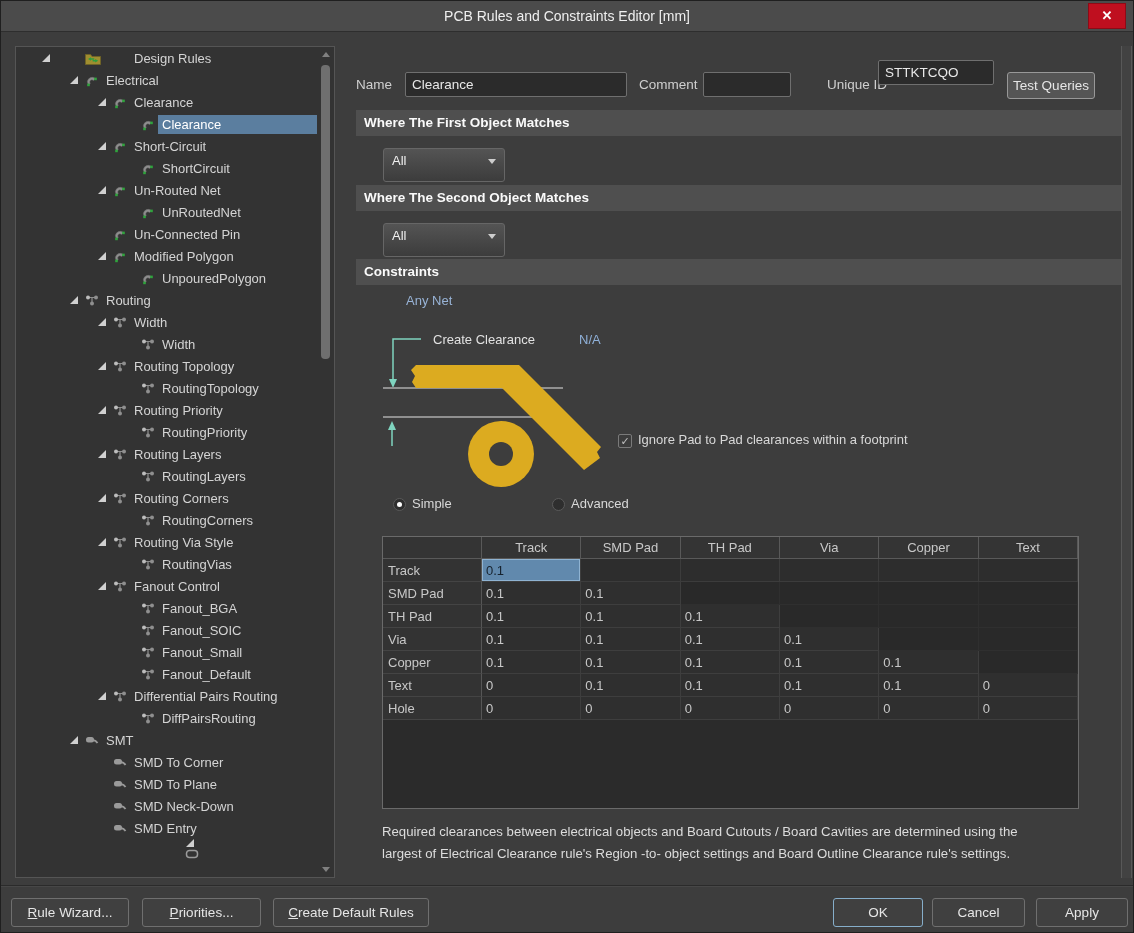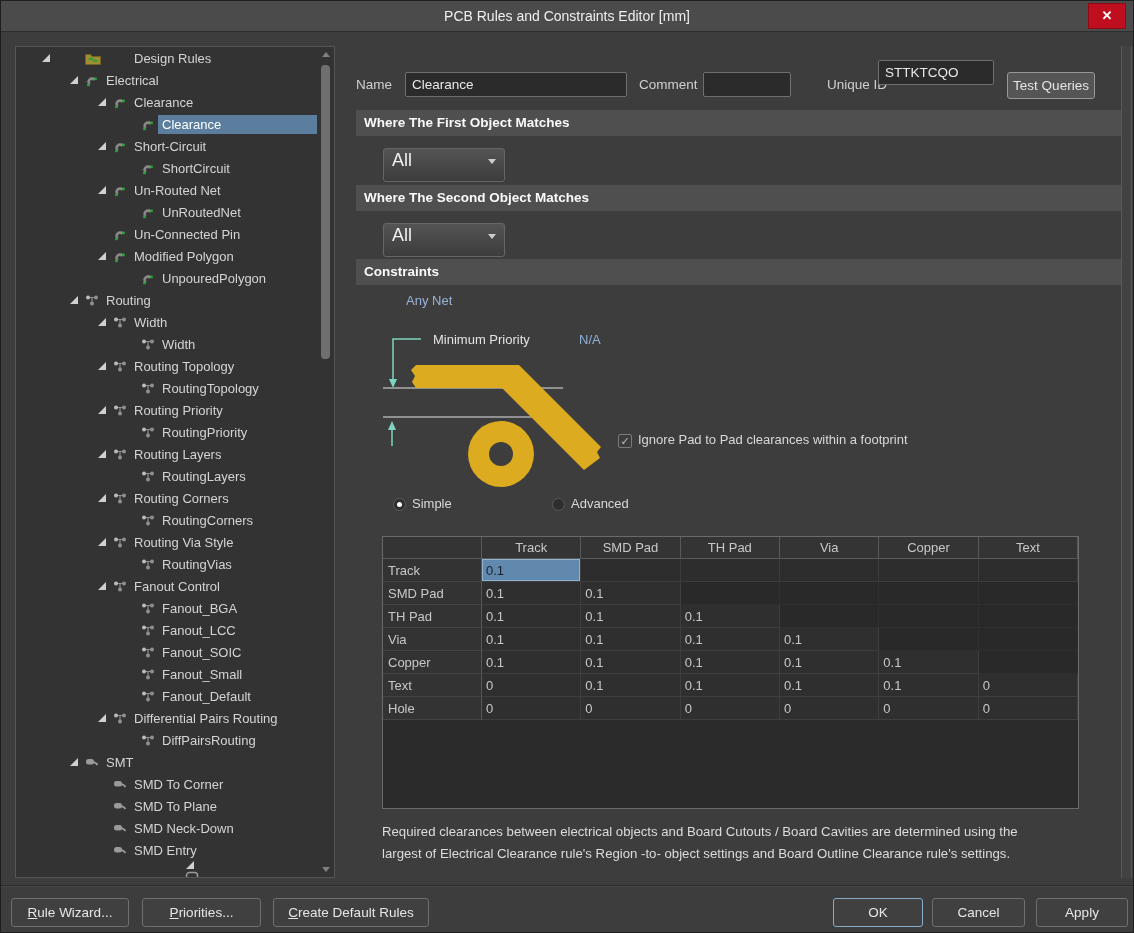--- a/index.html
+++ b/index.html
@@ -27,21 +27,21 @@
   
   .right-panel{position:absolute;left:354px;top:45px;width:766px;height:832px;}
   .right-scroll{position:absolute;left:1120px;top:45px;width:11px;height:832px;background:#424242;border-left:1px solid #585858;border-right:1px solid #585858;}
   .fld-label{position:absolute;height:25px;line-height:25px;color:#cfcfcf;font-size:13.5px;}
   .txt-input{position:absolute;height:25px;background:#2b2b2b;border:1px solid #6f6f6f;border-radius:2px;color:#e8e8e8;font-size:13.5px;padding:0 6px;outline:none;}
   .btn{background:#404040;border:1px solid #6f6f6f;border-radius:3px;color:#e6e6e6;font-size:13.5px;cursor:pointer;padding:0;}
   .btn .mn{display:block;}
   .btn .mn::first-letter{text-decoration:underline;}
   .test-queries{position:absolute;left:652px;top:26px;width:88px;height:27px;background:#555555;border:1px solid #989898;}
   .section-hdr{position:absolute;left:1px;width:765px;height:26px;background:#4f4f4f;color:#fafafa;font-weight:bold;font-size:13.5px;line-height:26px;padding-left:8px;}
-  .dropdown{position:absolute;width:122px;height:34px;background:linear-gradient(#545454,#3c3c3c);border:1px solid #666;border-radius:3px;color:#f0f0f0;font-size:18px;line-height:23px;padding:0 8px;cursor:pointer;}
+  .dropdown{position:absolute;width:122px;height:34px;background:linear-gradient(#545454,#3c3c3c);border:1px solid #666;border-radius:3px;color:#f0f0f0;font-size:13px;line-height:23px;padding:0 8px;cursor:pointer;}
   .dd-caret{position:absolute;right:8px;top:10px;width:0;height:0;border-left:4px solid transparent;border-right:4px solid transparent;border-top:5px solid #cdcdcd;}
   .any-net{position:absolute;left:51px;top:247px;color:#98b3d6;}
   .minclr-label{position:absolute;left:78px;top:286px;color:#e2e2e2;}
   .minclr-value{position:absolute;left:224px;top:286px;color:#8fb0d8;cursor:pointer;}
   .diagram{position:absolute;left:24px;top:285px;}
   .chk{position:absolute;left:263px;top:388px;width:14px;height:14px;background:#3c3c3c;border:1px solid #7a7a7a;border-radius:2px;color:#c0c0c0;font-size:11px;line-height:12px;text-align:center;cursor:pointer;}
   .chk-label{position:absolute;left:283px;top:386px;color:#d8d8d8;}
   .radio{position:absolute;width:13px;height:13px;border-radius:50%;background:#2e2e2e;border:1px solid #5a5a5a;cursor:pointer;}
   .radio.sel::after{content:'';position:absolute;left:3px;top:3px;width:5px;height:5px;border-radius:50%;background:#fff;}
   .radio-label{position:absolute;color:#d8d8d8;}
@@ -396,32 +396,20 @@
           <span class="arrow-slot"></span>
           <span class="tree-icon">
             <svg width="14" height="14" viewBox="0 0 14 14">
               <path d="M3,4.5 H11 M7,4.5 V10" stroke="#8f8f8f" stroke-width="1.2" fill="none"></path>
               <circle cx="3" cy="4.5" r="2" fill="#bdbdbd"></circle>
               <circle cx="11" cy="4.5" r="2" fill="#8f8f8f"></circle>
               <circle cx="7" cy="10.5" r="2" fill="#8f8f8f"></circle>
             </svg>
           </span>
           <span class="tree-label">Fanout_BGA</span>
-        </div>
-        <div class="tree-row" style="padding-left: 110px;">
-          <span class="arrow-slot"></span>
-          <span class="tree-icon">
-            <svg width="14" height="14" viewBox="0 0 14 14">
-              <path d="M3,4.5 H11 M7,4.5 V10" stroke="#8f8f8f" stroke-width="1.2" fill="none"></path>
-              <circle cx="3" cy="4.5" r="2" fill="#bdbdbd"></circle>
-              <circle cx="11" cy="4.5" r="2" fill="#8f8f8f"></circle>
-              <circle cx="7" cy="10.5" r="2" fill="#8f8f8f"></circle>
-            </svg>
-          </span>
-          <span class="tree-label">Fanout_LCC</span>
         </div>
         <div class="tree-row" style="padding-left: 110px;">
           <span class="arrow-slot"></span>
           <span class="tree-icon">
             <svg width="14" height="14" viewBox="0 0 14 14">
               <path d="M3,4.5 H11 M7,4.5 V10" stroke="#8f8f8f" stroke-width="1.2" fill="none"></path>
               <circle cx="3" cy="4.5" r="2" fill="#bdbdbd"></circle>
               <circle cx="11" cy="4.5" r="2" fill="#8f8f8f"></circle>
               <circle cx="7" cy="10.5" r="2" fill="#8f8f8f"></circle>
             </svg>
@@ -582,21 +570,21 @@
       <polygon points="10,48 18,48 14,57" fill="#7fd4bf"></polygon>
       <line x1="4" y1="57" x2="184" y2="57" stroke="#909090" stroke-width="2"></line>
       <line x1="4" y1="86" x2="184" y2="86" stroke="#909090" stroke-width="2"></line>
       <line x1="13" y1="115" x2="13" y2="98" stroke="#7fd4bf" stroke-width="1.5"></line>
       <polygon points="9,99 17,99 13,90" fill="#7fd4bf"></polygon>
       <polygon fill="#dcab20" points="37,34 140,34 222,116 218,121 221,127 209,136 205,139 123,57 37,57 33,51 36,45 32,39"></polygon>
       <circle cx="122" cy="123" r="33" fill="#dcab20"></circle>
       <circle cx="122" cy="123" r="12" fill="#3d3d3d"></circle>
     </svg>
 
-    <div class="minclr-label">Minimum Priority</div>
+    <div class="minclr-label">Create Clearance</div>
     <div class="minclr-value">N/A</div>
 
     <div class="chk"><span>✓</span></div>
     <div class="chk-label">Ignore Pad to Pad clearances within a footprint</div>
 
     <div class="radio sel" style="left:38px;top:452px;"></div>
     <div class="radio-label" style="left:57px;top:450px;">Simple</div>
     <div class="radio" style="left:197px;top:452px;"></div>
     <div class="radio-label" style="left:216px;top:450px;">Advanced</div>
 

